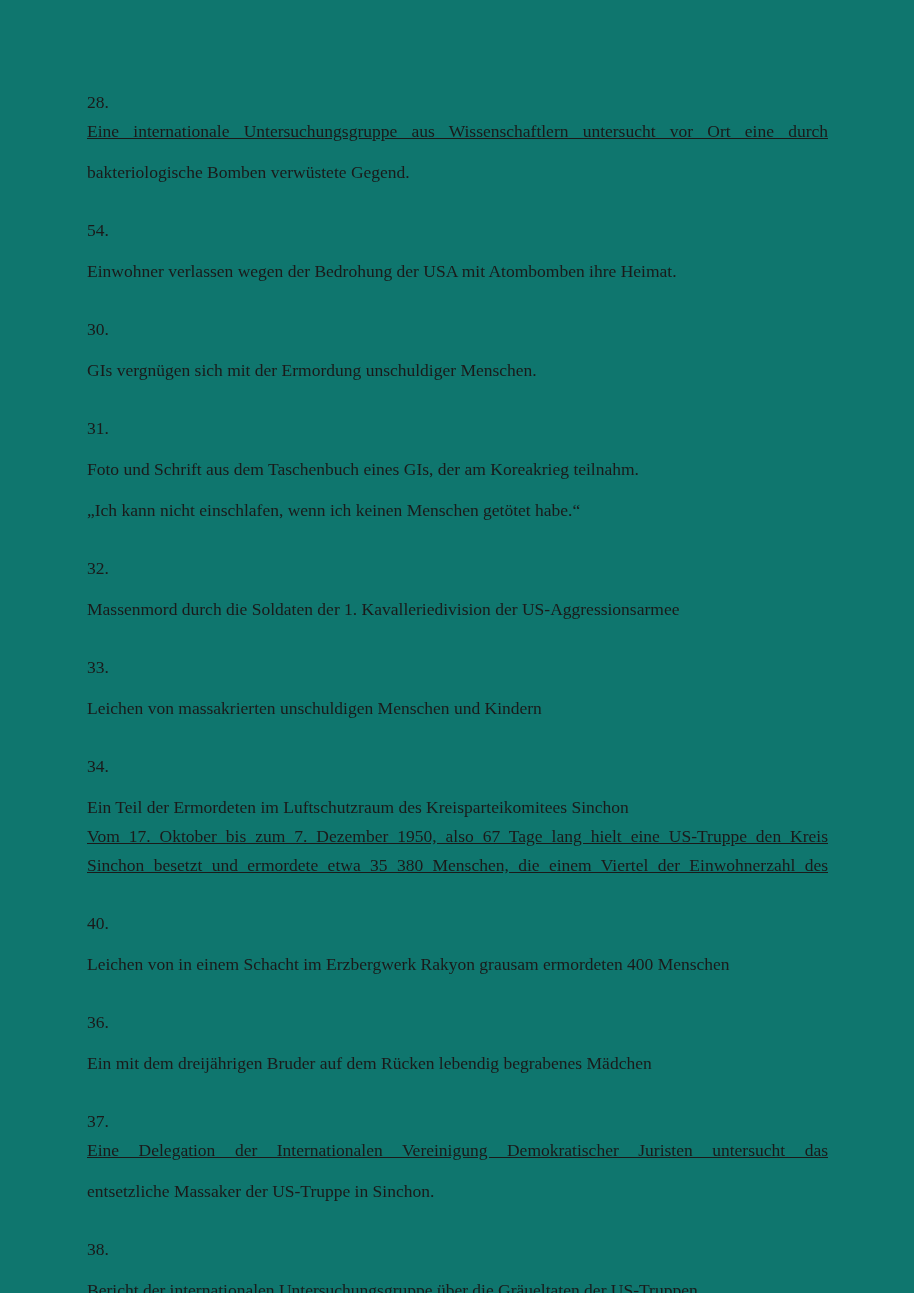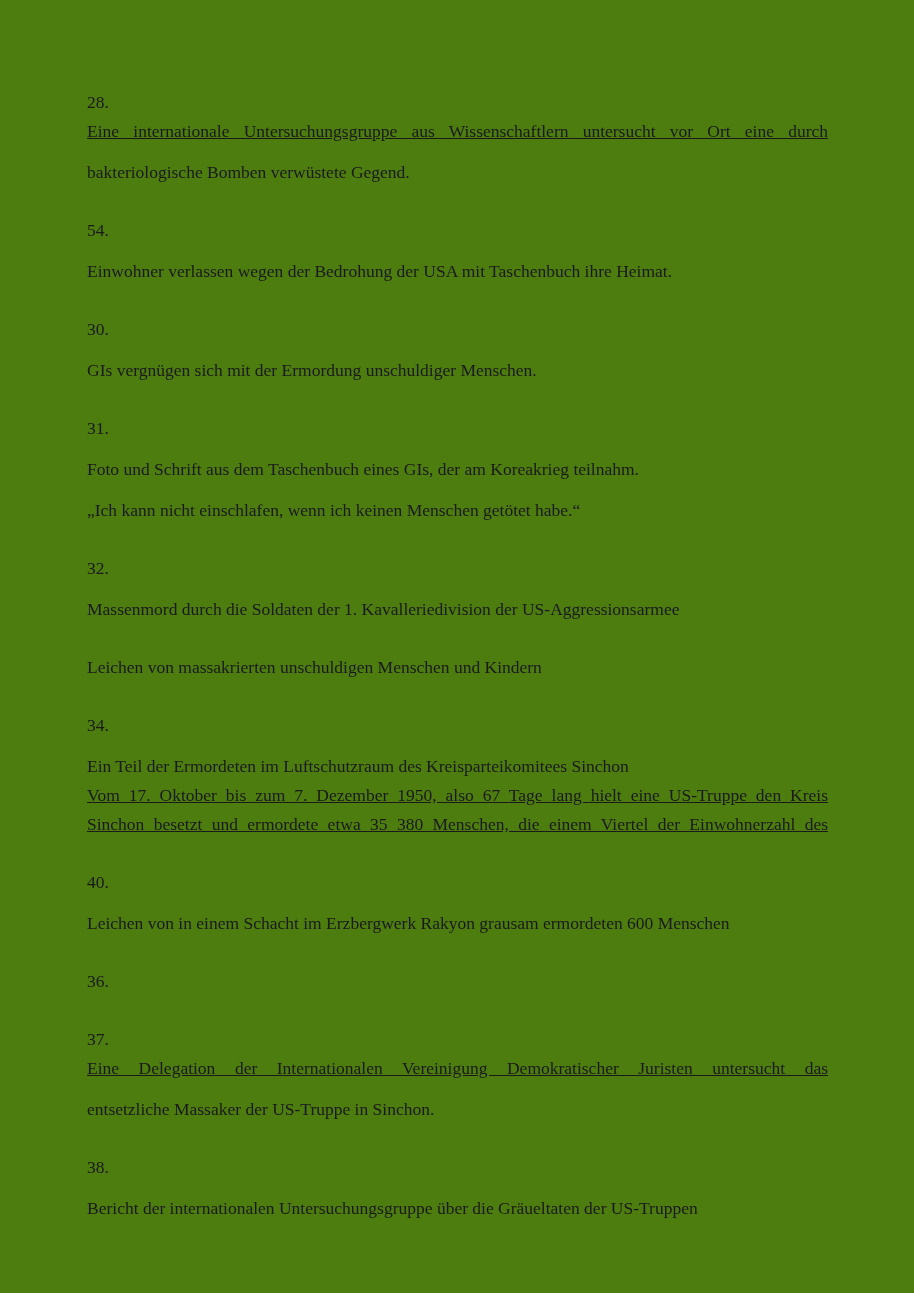--- a/index.html
+++ b/index.html
@@ -11,21 +11,21 @@
     width: 914px;
     height: 1293px;
     overflow: hidden;
     font-family: "Liberation Serif", "DejaVu Serif", serif;
   }
   .page {
     box-sizing: border-box;
     width: 914px;
     height: 1293px;
     padding: 88px 86px 40px 87px;
-    background: #4d7c0f;
+    background: #0f766e;
     color: #1a1a1a;
   }
   .caption-list {
     width: 741px;
   }
   .item {
     margin-top: 29px;
   }
   .item:first-child {
     margin-top: 0;
@@ -52,50 +52,52 @@
 
 <main class="page">
   <div class="caption-list" id="caption-list">
       <div class="item">
         <div class="item-number">28.</div>
         <div class="caption-line justify">Eine internationale Untersuchungsgruppe aus Wissenschaftlern untersucht vor Ort eine durch</div>
         <div class="caption-line left">bakteriologische Bomben verwüstete Gegend.</div>
       </div>
       <div class="item">
         <div class="item-number">54.</div>
-        <div class="caption-line left">Einwohner verlassen wegen der Bedrohung der USA mit Taschenbuch ihre Heimat.</div>
+        <div class="caption-line left">Einwohner verlassen wegen der Bedrohung der USA mit Atombomben ihre Heimat.</div>
       </div>
       <div class="item">
         <div class="item-number">30.</div>
         <div class="caption-line left">GIs vergnügen sich mit der Ermordung unschuldiger Menschen.</div>
       </div>
       <div class="item">
         <div class="item-number">31.</div>
         <div class="caption-line left">Foto und Schrift aus dem Taschenbuch eines GIs, der am Koreakrieg teilnahm.</div>
         <div class="caption-line left">„Ich kann nicht einschlafen, wenn ich keinen Menschen getötet habe.“</div>
       </div>
       <div class="item">
         <div class="item-number">32.</div>
         <div class="caption-line left">Massenmord durch die Soldaten der 1. Kavalleriedivision der US-Aggressionsarmee</div>
       </div>
       <div class="item">
+        <div class="item-number">33.</div>
         <div class="caption-line left">Leichen von massakrierten unschuldigen Menschen und Kindern</div>
       </div>
       <div class="item">
         <div class="item-number">34.</div>
         <div class="caption-line left">Ein Teil der Ermordeten im Luftschutzraum des Kreisparteikomitees Sinchon</div>
         <div class="caption-line justify">Vom 17. Oktober bis zum 7. Dezember 1950, also 67 Tage lang hielt eine US-Truppe den Kreis</div>
         <div class="caption-line justify">Sinchon besetzt und ermordete etwa 35 380 Menschen, die einem Viertel der Einwohnerzahl des</div>
       </div>
       <div class="item">
         <div class="item-number">40.</div>
-        <div class="caption-line left">Leichen von in einem Schacht im Erzbergwerk Rakyon grausam ermordeten 600 Menschen</div>
+        <div class="caption-line left">Leichen von in einem Schacht im Erzbergwerk Rakyon grausam ermordeten 400 Menschen</div>
       </div>
       <div class="item">
         <div class="item-number">36.</div>
+        <div class="caption-line left">Ein mit dem dreijährigen Bruder auf dem Rücken lebendig begrabenes Mädchen</div>
       </div>
       <div class="item">
         <div class="item-number">37.</div>
         <div class="caption-line justify">Eine Delegation der Internationalen Vereinigung Demokratischer Juristen untersucht das</div>
         <div class="caption-line left">entsetzliche Massaker der US-Truppe in Sinchon.</div>
       </div>
       <div class="item">
         <div class="item-number">38.</div>
         <div class="caption-line left">Bericht der internationalen Untersuchungsgruppe über die Gräueltaten der US-Truppen</div>
       </div>

